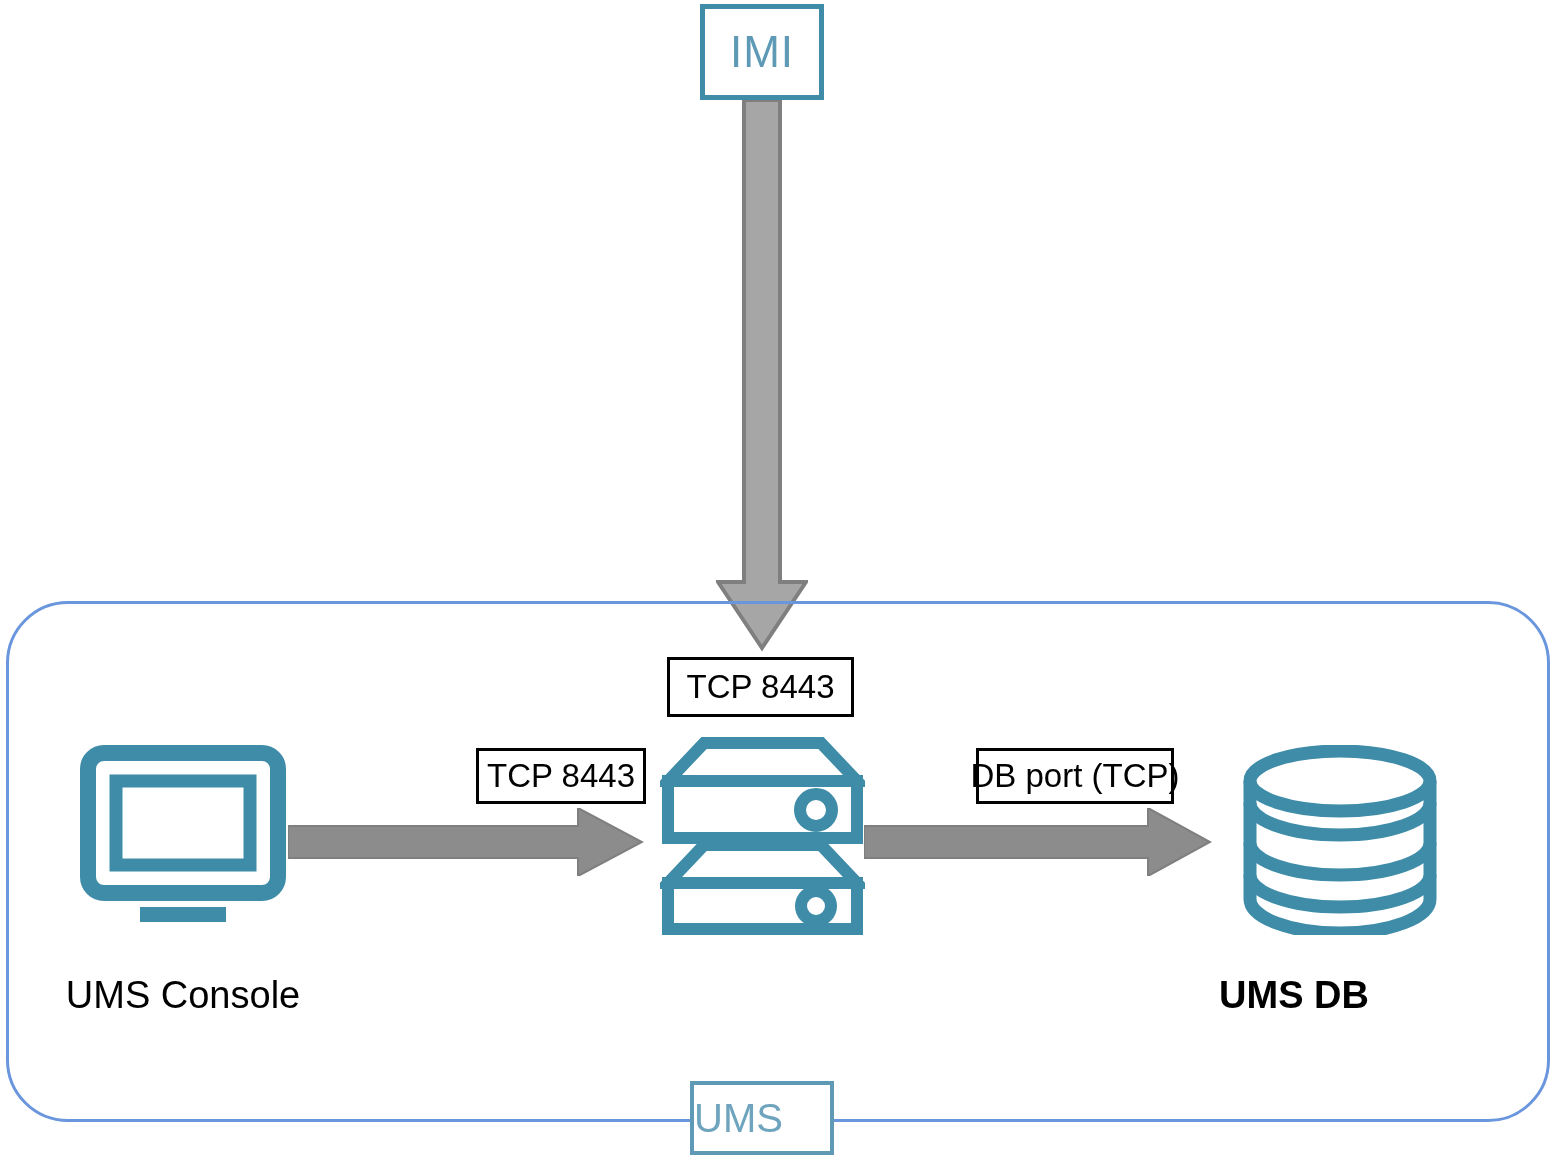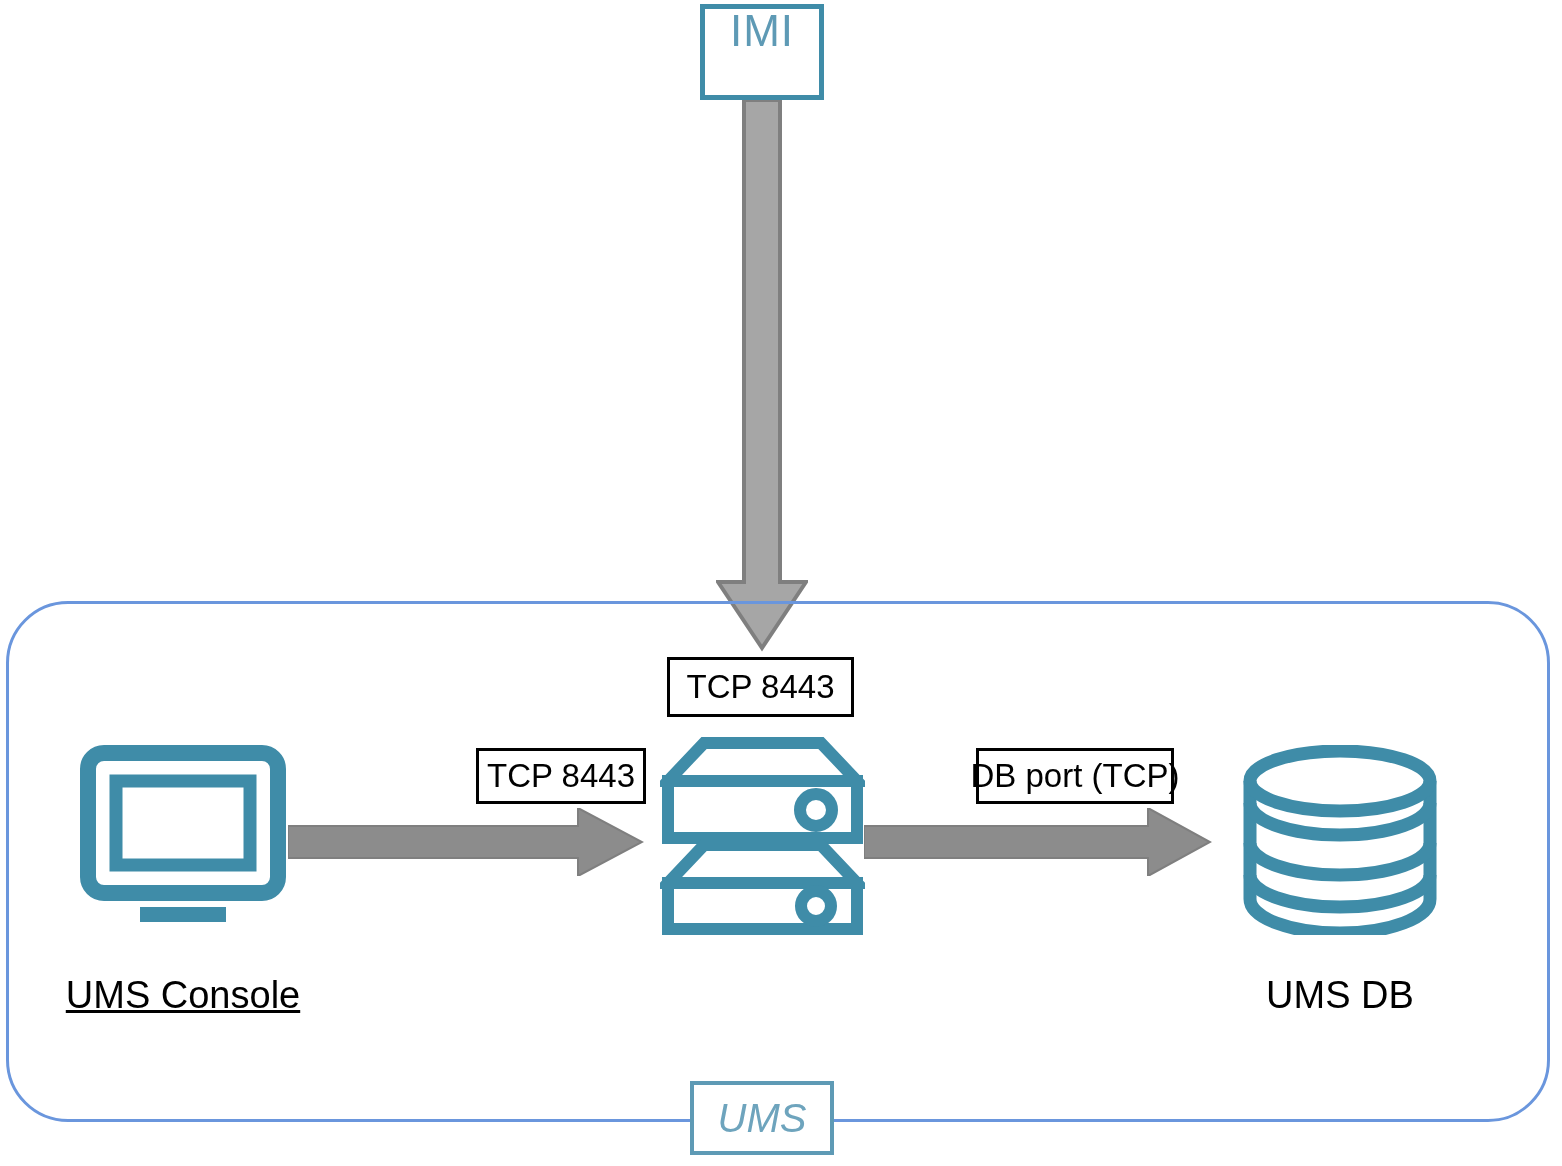--- a/index.html
+++ b/index.html
@@ -22,20 +22,21 @@
   .imi-box {
     position: absolute;
     left: 700px;
     top: 4px;
     width: 124px;
     height: 96px;
     border: 5px solid #3f8ca8;
     background: #ffffff;
     box-sizing: border-box;
     display: flex;
+    align-items: center;
     justify-content: center;
   }
   .imi-box .imi-text {
     font-size: 44px;
     color: #5e9ab5;
     letter-spacing: 1px;
     line-height: 1;
   }
 
   
@@ -54,22 +55,20 @@
     position: absolute;
     left: 690px;
     top: 1081px;
     width: 144px;
     height: 74px;
     border: 4px solid #5e9ab5;
     background: #ffffff;
     box-sizing: border-box;
     display: flex;
     align-items: center;
-    justify-content: center;
-    font-style: italic;
   }
   .ums-tag .ums-text {
     font-size: 40px;
     color: #6ea4bd;
     line-height: 1;
   }
 
   
   .v-arrow {
     position: absolute;
@@ -138,23 +137,23 @@
 
   
   .node-caption {
     position: absolute;
     text-align: center;
     color: #000000;
     font-size: 38px;
     line-height: 1;
     white-space: nowrap;
   }
-  .caption-console { left: 33px;   top: 976px; width: 300px; text-decoration: underline; }
+  .caption-console { left: 33px;   top: 976px; width: 300px; }
   .caption-server  { left: 612px;  top: 976px; width: 300px; }
-  .caption-db      { left: 1190px; top: 976px; width: 300px; }
+  .caption-db      { left: 1144px; top: 976px; width: 300px; font-weight: bold; }
 </style>
 </head>
 <body>
 
 <div id="canvas">
 
   <div class="imi-box">
     <span class="imi-text">IMI</span>
   </div>
 

